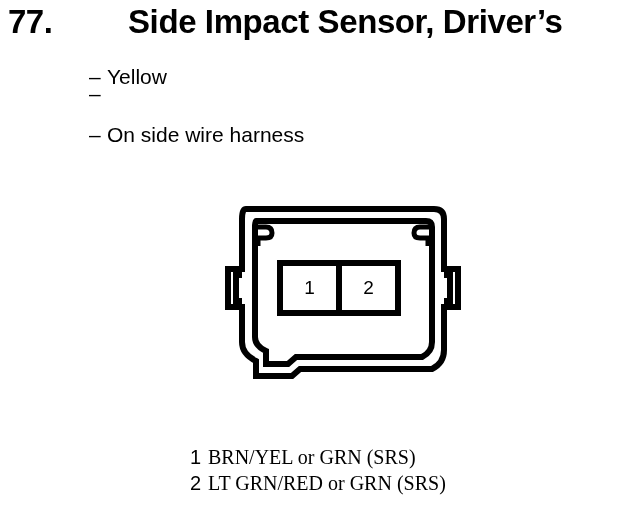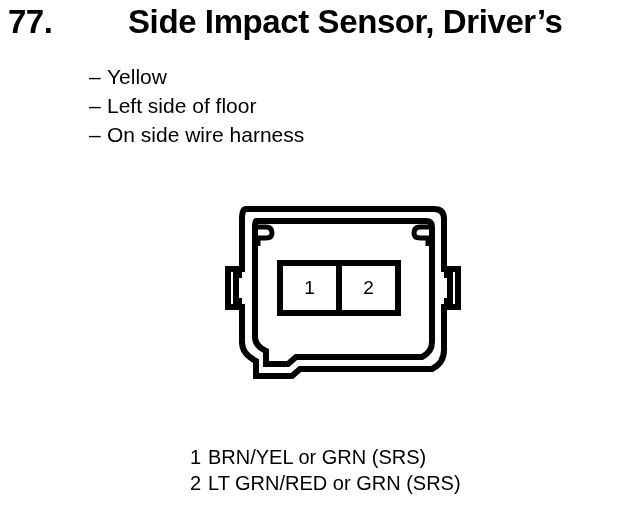--- a/index.html
+++ b/index.html
@@ -109,40 +109,40 @@
     font-size: 20px;
     line-height: 26px;
     white-space: nowrap;
   }
   .legend-num {
     flex: 0 0 18px;
     text-align: left;
   }
   .legend-desc {
     flex: 0 0 auto;
+    font-family: Liberation Serif, serif;
   }
 </style>
 </head>
 <body>
 
 <div id="heading">
   <div id="heading-number">77.</div>
   <div id="heading-title">Side Impact Sensor, Driver’s</div>
 </div>
 
 <div id="spec-list">
 
   <div class="spec-row">
     <span class="spec-dash">–</span>
     <span class="spec-text">Yellow</span>
   </div>
 
   <div class="spec-row">
     <span class="spec-dash">–</span>
-    <span class="spec-text">Left side of floor</span>
   </div>
 
   <div class="spec-row">
     <span class="spec-dash">–</span>
     <span class="spec-text">On side wire harness</span>
   </div>
 
 </div>
 
 <div id="connector-figure">

